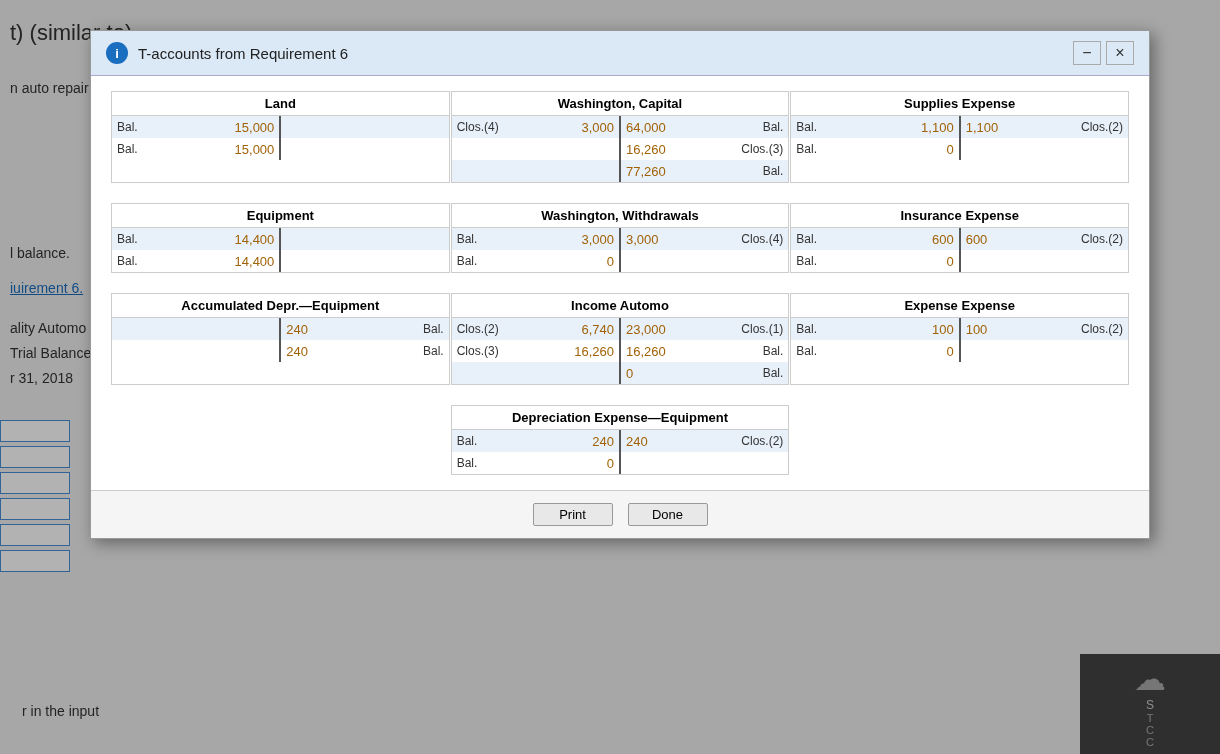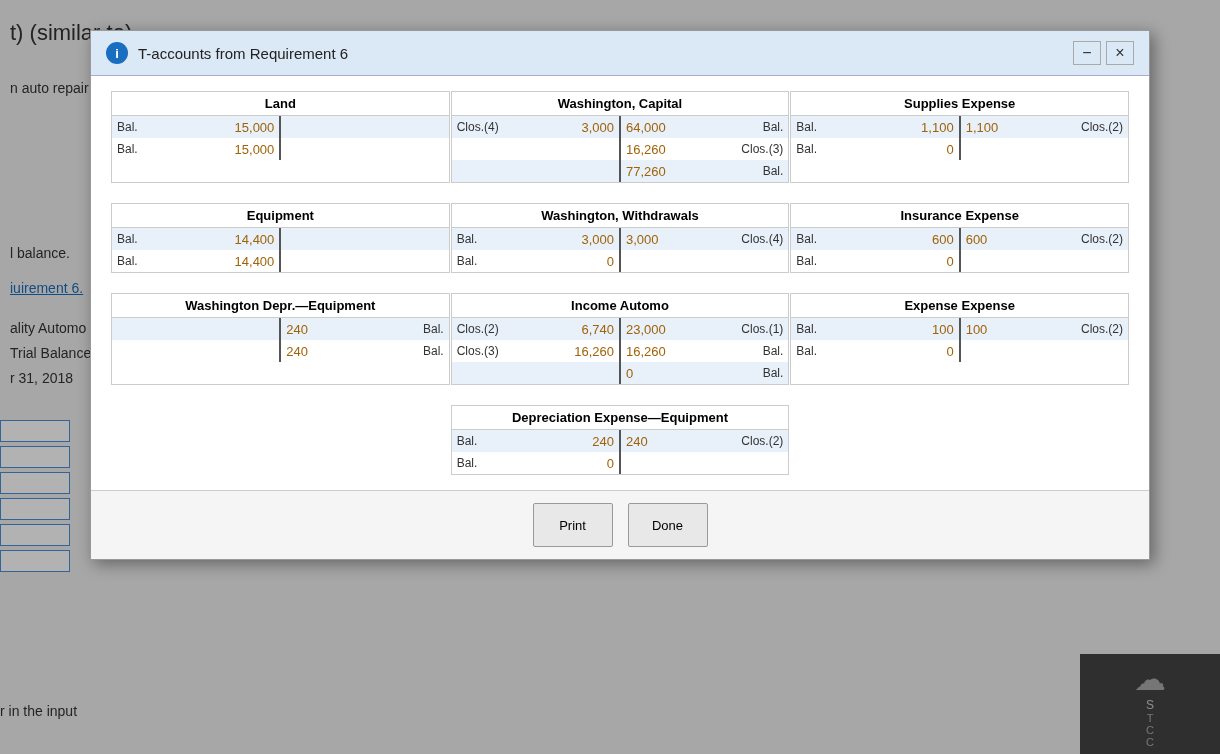--- a/index.html
+++ b/index.html
@@ -62,20 +62,21 @@
       position: absolute;
       top: 370px; left: 10px;
       font-size: 14px;
       color: #333;
     }
     .bg-bottom-text {
       position: absolute;
       bottom: 35px; left: 0px;
       font-size: 14px;
       color: #333;
+      padding-left: 22px;
     }
 
     
     .weather-widget {
       position: absolute;
       bottom: 0; right: 0;
       width: 140px; height: 100px;
       background: #444;
       display: flex;
       flex-direction: column;
@@ -239,21 +240,21 @@
     
     .modal-footer {
       display: flex;
       justify-content: center;
       gap: 15px;
       padding: 12px;
       background: #f5f5f5;
       border-top: 1px solid #ccc;
     }
     .footer-btn {
-      width: 80px; height: 44px;
+      width: 80px; height: 23px;
       border: 1px solid #999;
       background: #e8e8e8;
       cursor: pointer;
       font-size: 13px;
       border-radius: 2px;
     }
   </style>
 </head>
 <body>
 
@@ -476,21 +477,21 @@
             </div>
             <div class="t-row">
               <span class="t-value"></span>
               <span class="t-label"></span>
             </div>
           </div>
         </div>
       </div>
 
       <div class="t-account">
-        <div class="t-account-title">Washington Depr.—Equipment</div>
+        <div class="t-account-title">Accumulated Depr.—Equipment</div>
         <div class="t-account-body">
           <div class="t-account-left">
             <div class="t-row">
               <span class="t-label"></span>
               <span class="t-value"></span>
             </div>
             <div class="t-row">
               <span class="t-label"></span>
               <span class="t-value"></span>
             </div>

